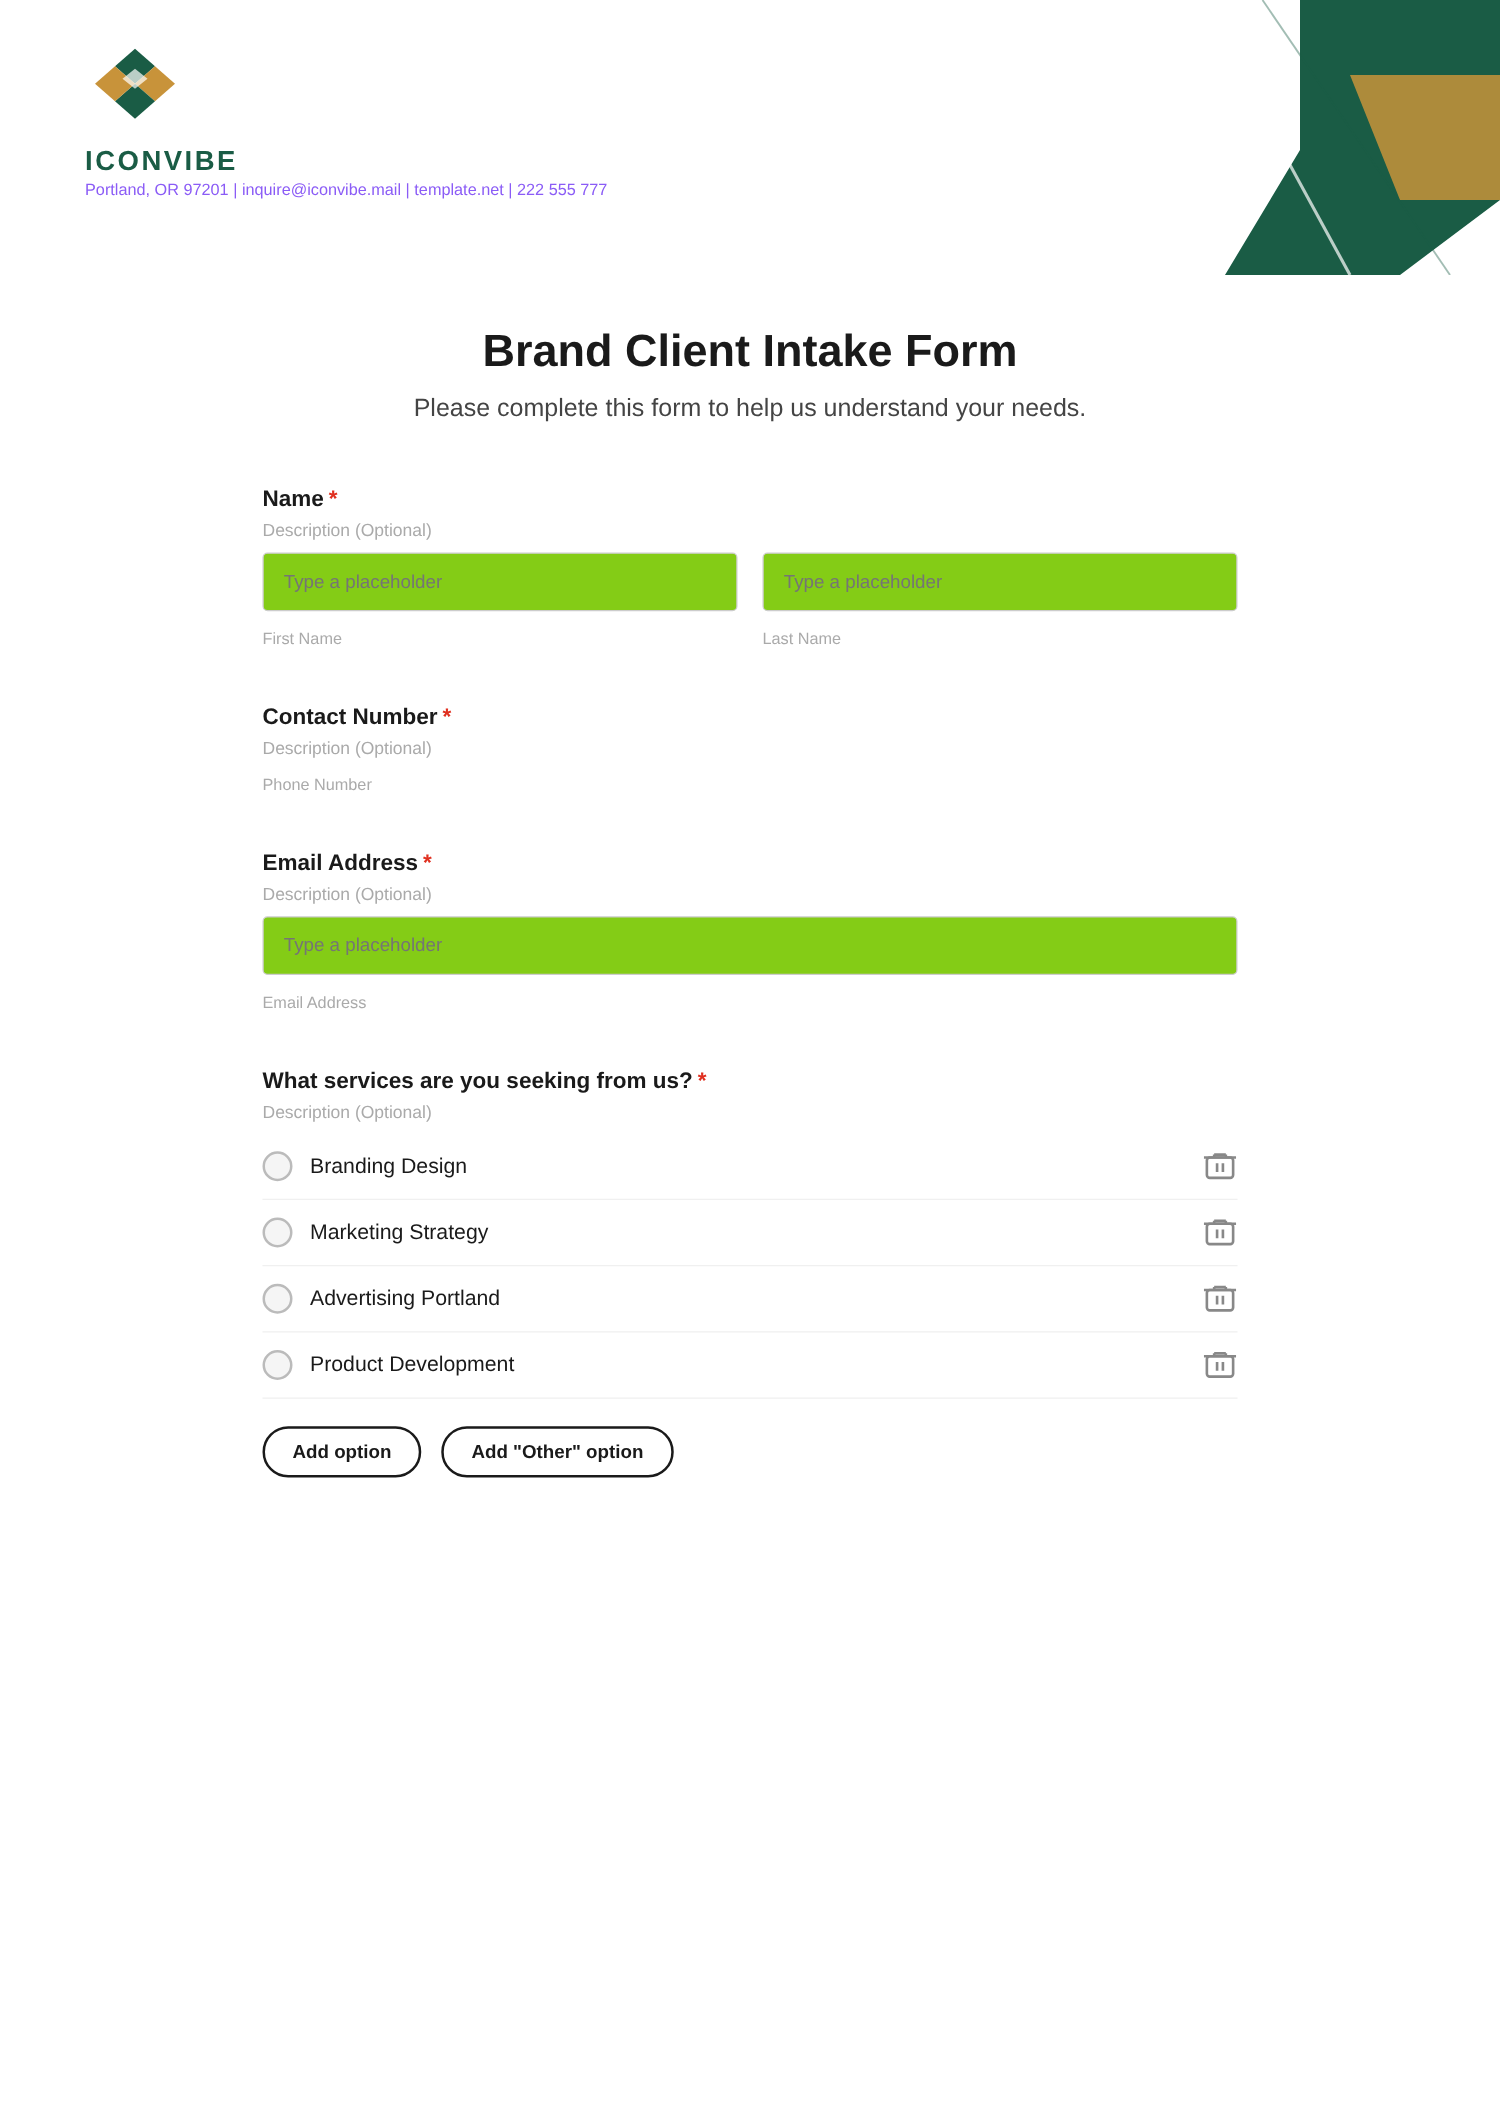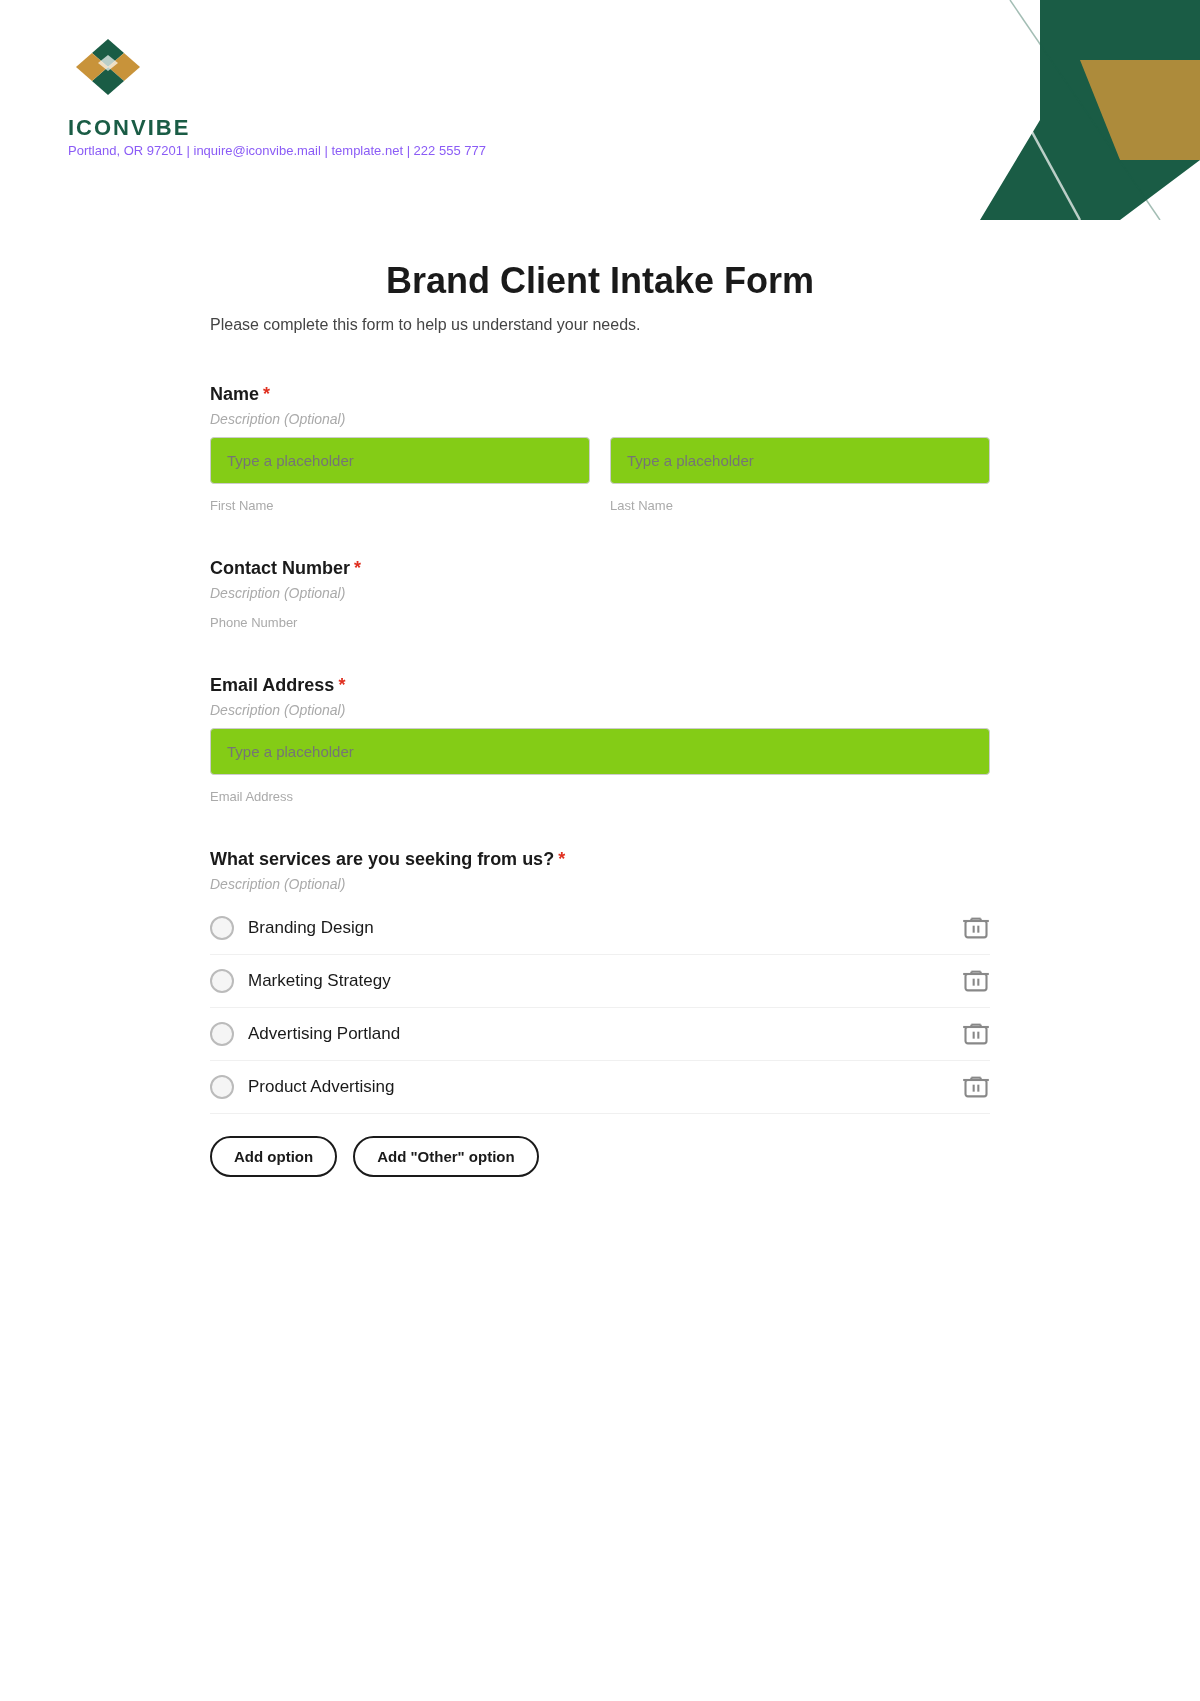--- a/index.html
+++ b/index.html
@@ -64,22 +64,22 @@
 
     .form-title {
       font-size: 36px;
       font-weight: 900;
       text-align: center;
       color: #1a1a1a;
       margin-bottom: 14px;
     }
 
     .form-subtitle {
-      font-size: 16px;
-      text-align: left;
+      font-size: 20px;
+      text-align: center;
       color: #444;
       margin-bottom: 50px;
     }
 
     .form-section {
       margin-bottom: 45px;
     }
 
     .field-label {
       font-size: 18px;
@@ -88,21 +88,20 @@
       margin-bottom: 6px;
     }
 
     .required-star {
       color: #e03020;
       margin-left: 4px;
     }
 
     .field-description {
       font-size: 14px;
-      font-style: italic;
       color: #aaa;
       margin-bottom: 10px;
     }
 
     .field-row {
       display: flex;
       gap: 20px;
     }
 
     .field-col {
@@ -312,21 +311,21 @@
           <line x1="8" y1="4" x2="16" y2="4"></line>
           <line x1="1" y1="6" x2="23" y2="6"></line>
           <line x1="10" y1="10" x2="10" y2="16"></line>
           <line x1="14" y1="10" x2="14" y2="16"></line>
         </svg>
       </div>
 
       <div class="radio-option-row">
         <div class="radio-option-left">
           <div class="radio-circle"></div>
-          <span class="radio-label">Product Advertising</span>
+          <span class="radio-label">Product Development</span>
         </div>
         <svg class="delete-icon" viewBox="0 0 24 24" fill="none" stroke="#888" stroke-width="1.8">
           <rect x="3" y="6" width="18" height="14" rx="2" ry="2"></rect>
           <line x1="8" y1="6" x2="8" y2="4"></line>
           <line x1="16" y1="6" x2="16" y2="4"></line>
           <line x1="8" y1="4" x2="16" y2="4"></line>
           <line x1="1" y1="6" x2="23" y2="6"></line>
           <line x1="10" y1="10" x2="10" y2="16"></line>
           <line x1="14" y1="10" x2="14" y2="16"></line>
         </svg>

